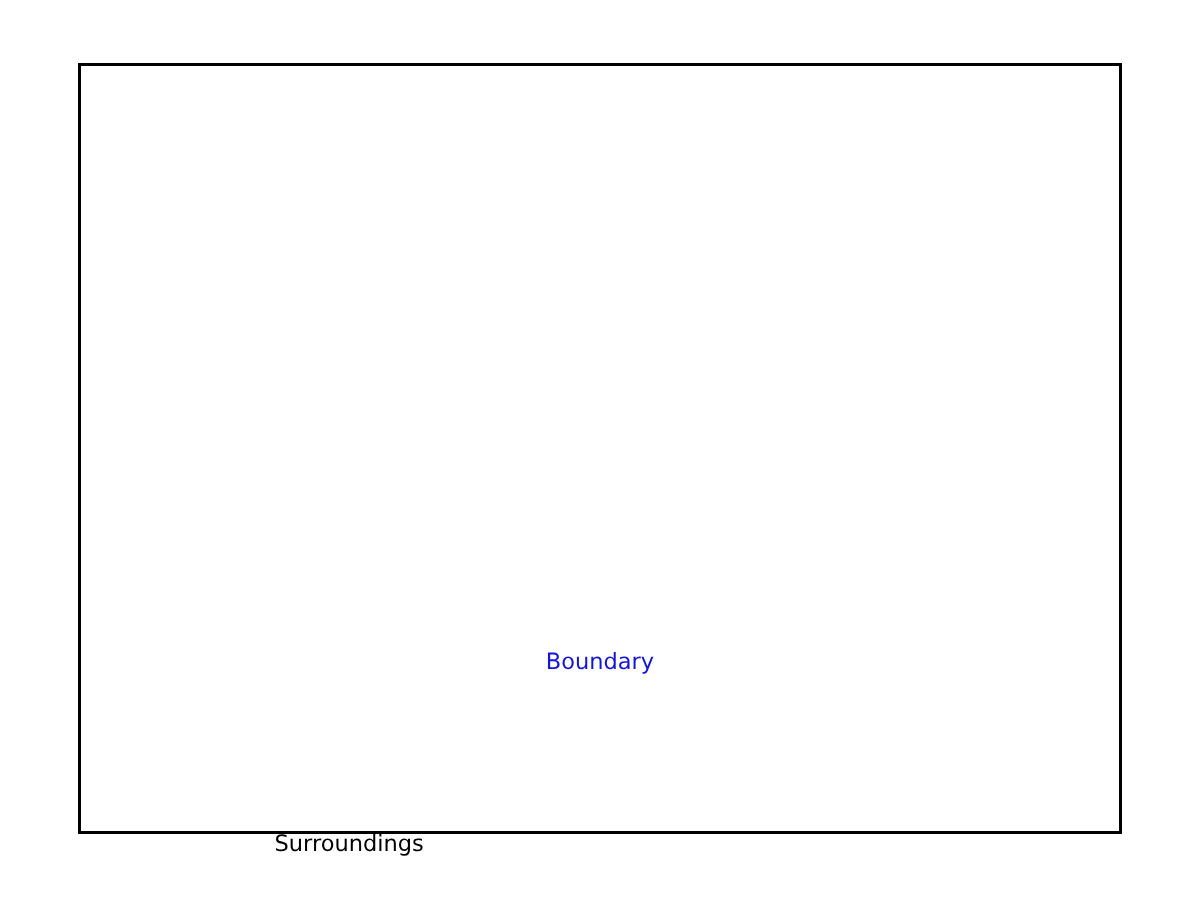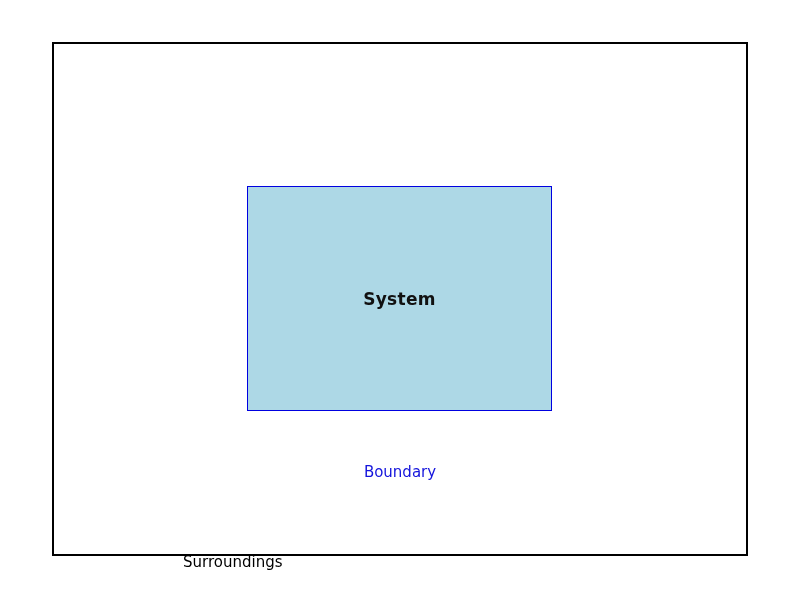--- a/index.html
+++ b/index.html
@@ -47,21 +47,20 @@
     letter-spacing: 0.3px;
   }
   .boundary-label {
     position: absolute;
     left: 247px;
     top: 432px;
     width: 306px;
     text-align: center;
     font-size: 15px;
     color: #1414dc;
-    margin-top: 31px;
   }
   .surroundings-label {
     position: absolute;
     left: 93px;
     top: 509px;
     font-size: 15px;
     color: #000000;
     margin-left: 36px;
   }
 </style>
@@ -69,19 +68,16 @@
 <body>
 
 <div class="canvas">
 
   <div class="outer-rect">
 
     <span class="surroundings-label">Surroundings</span>
 
   </div>
 
-  <div class="system-rect">
-    <span class="system-label">System</span>
-  </div>
 
   <div class="boundary-label">Boundary</div>
 
 </div>
 
 </body></html>

